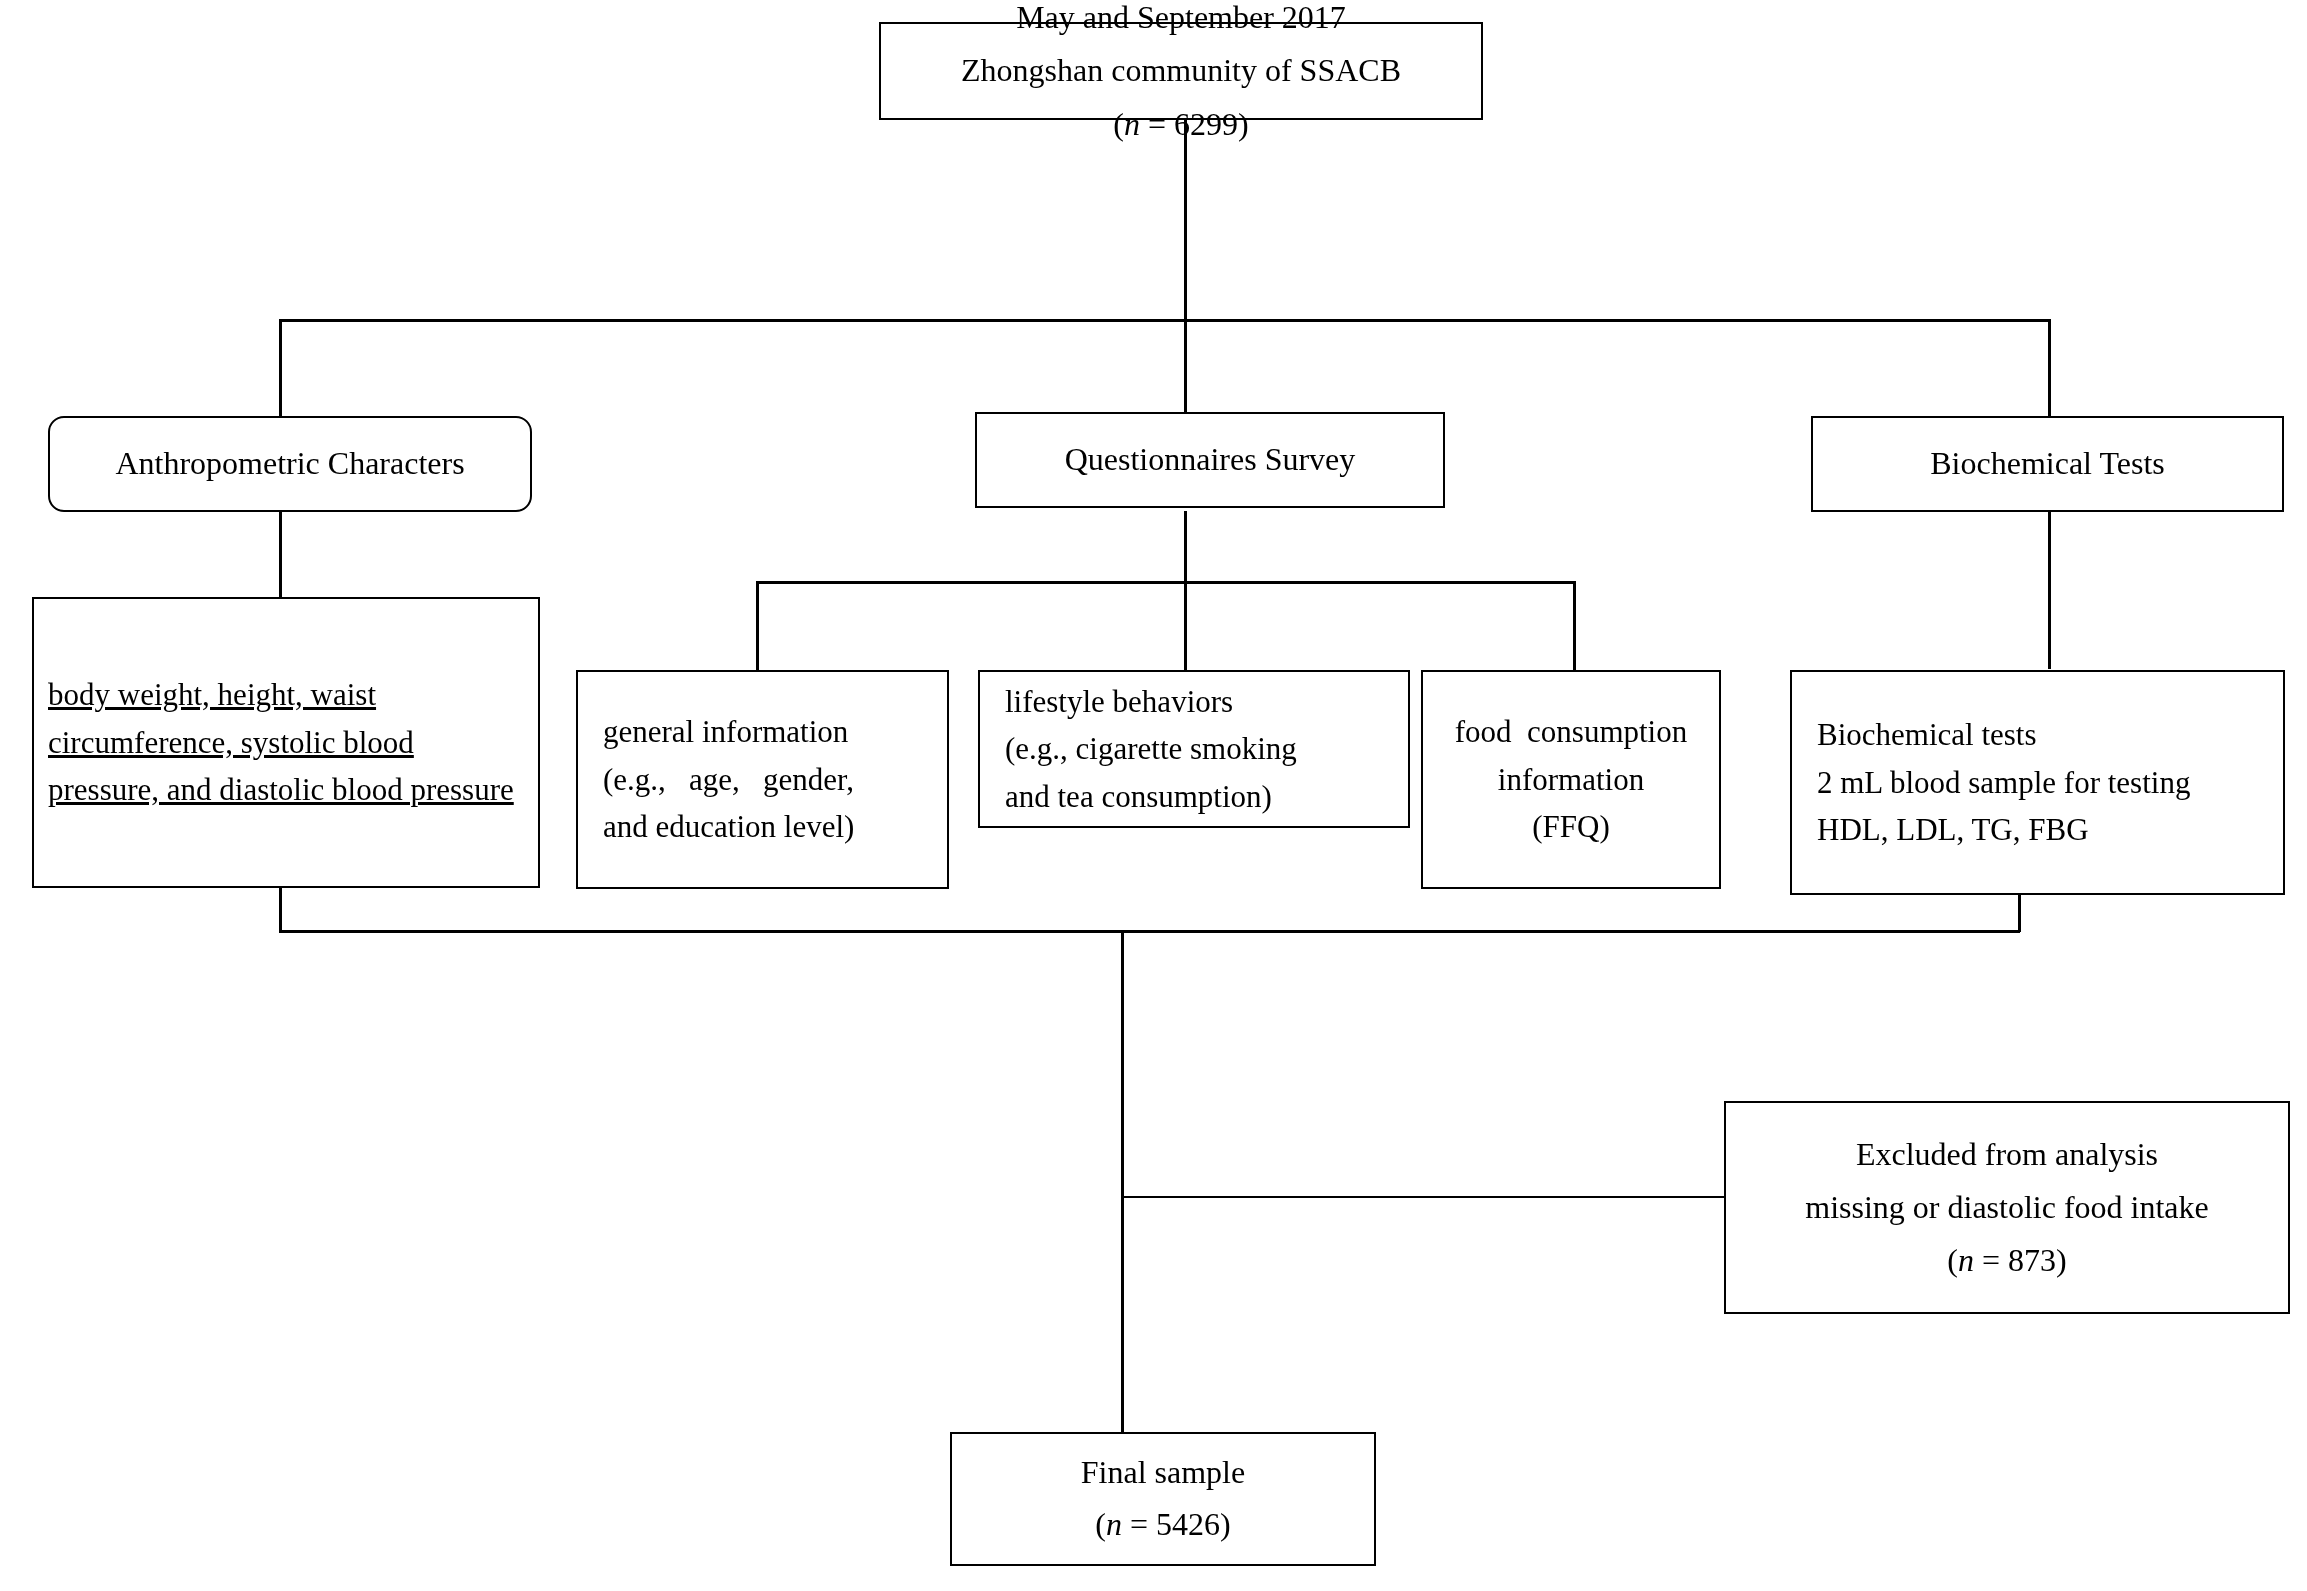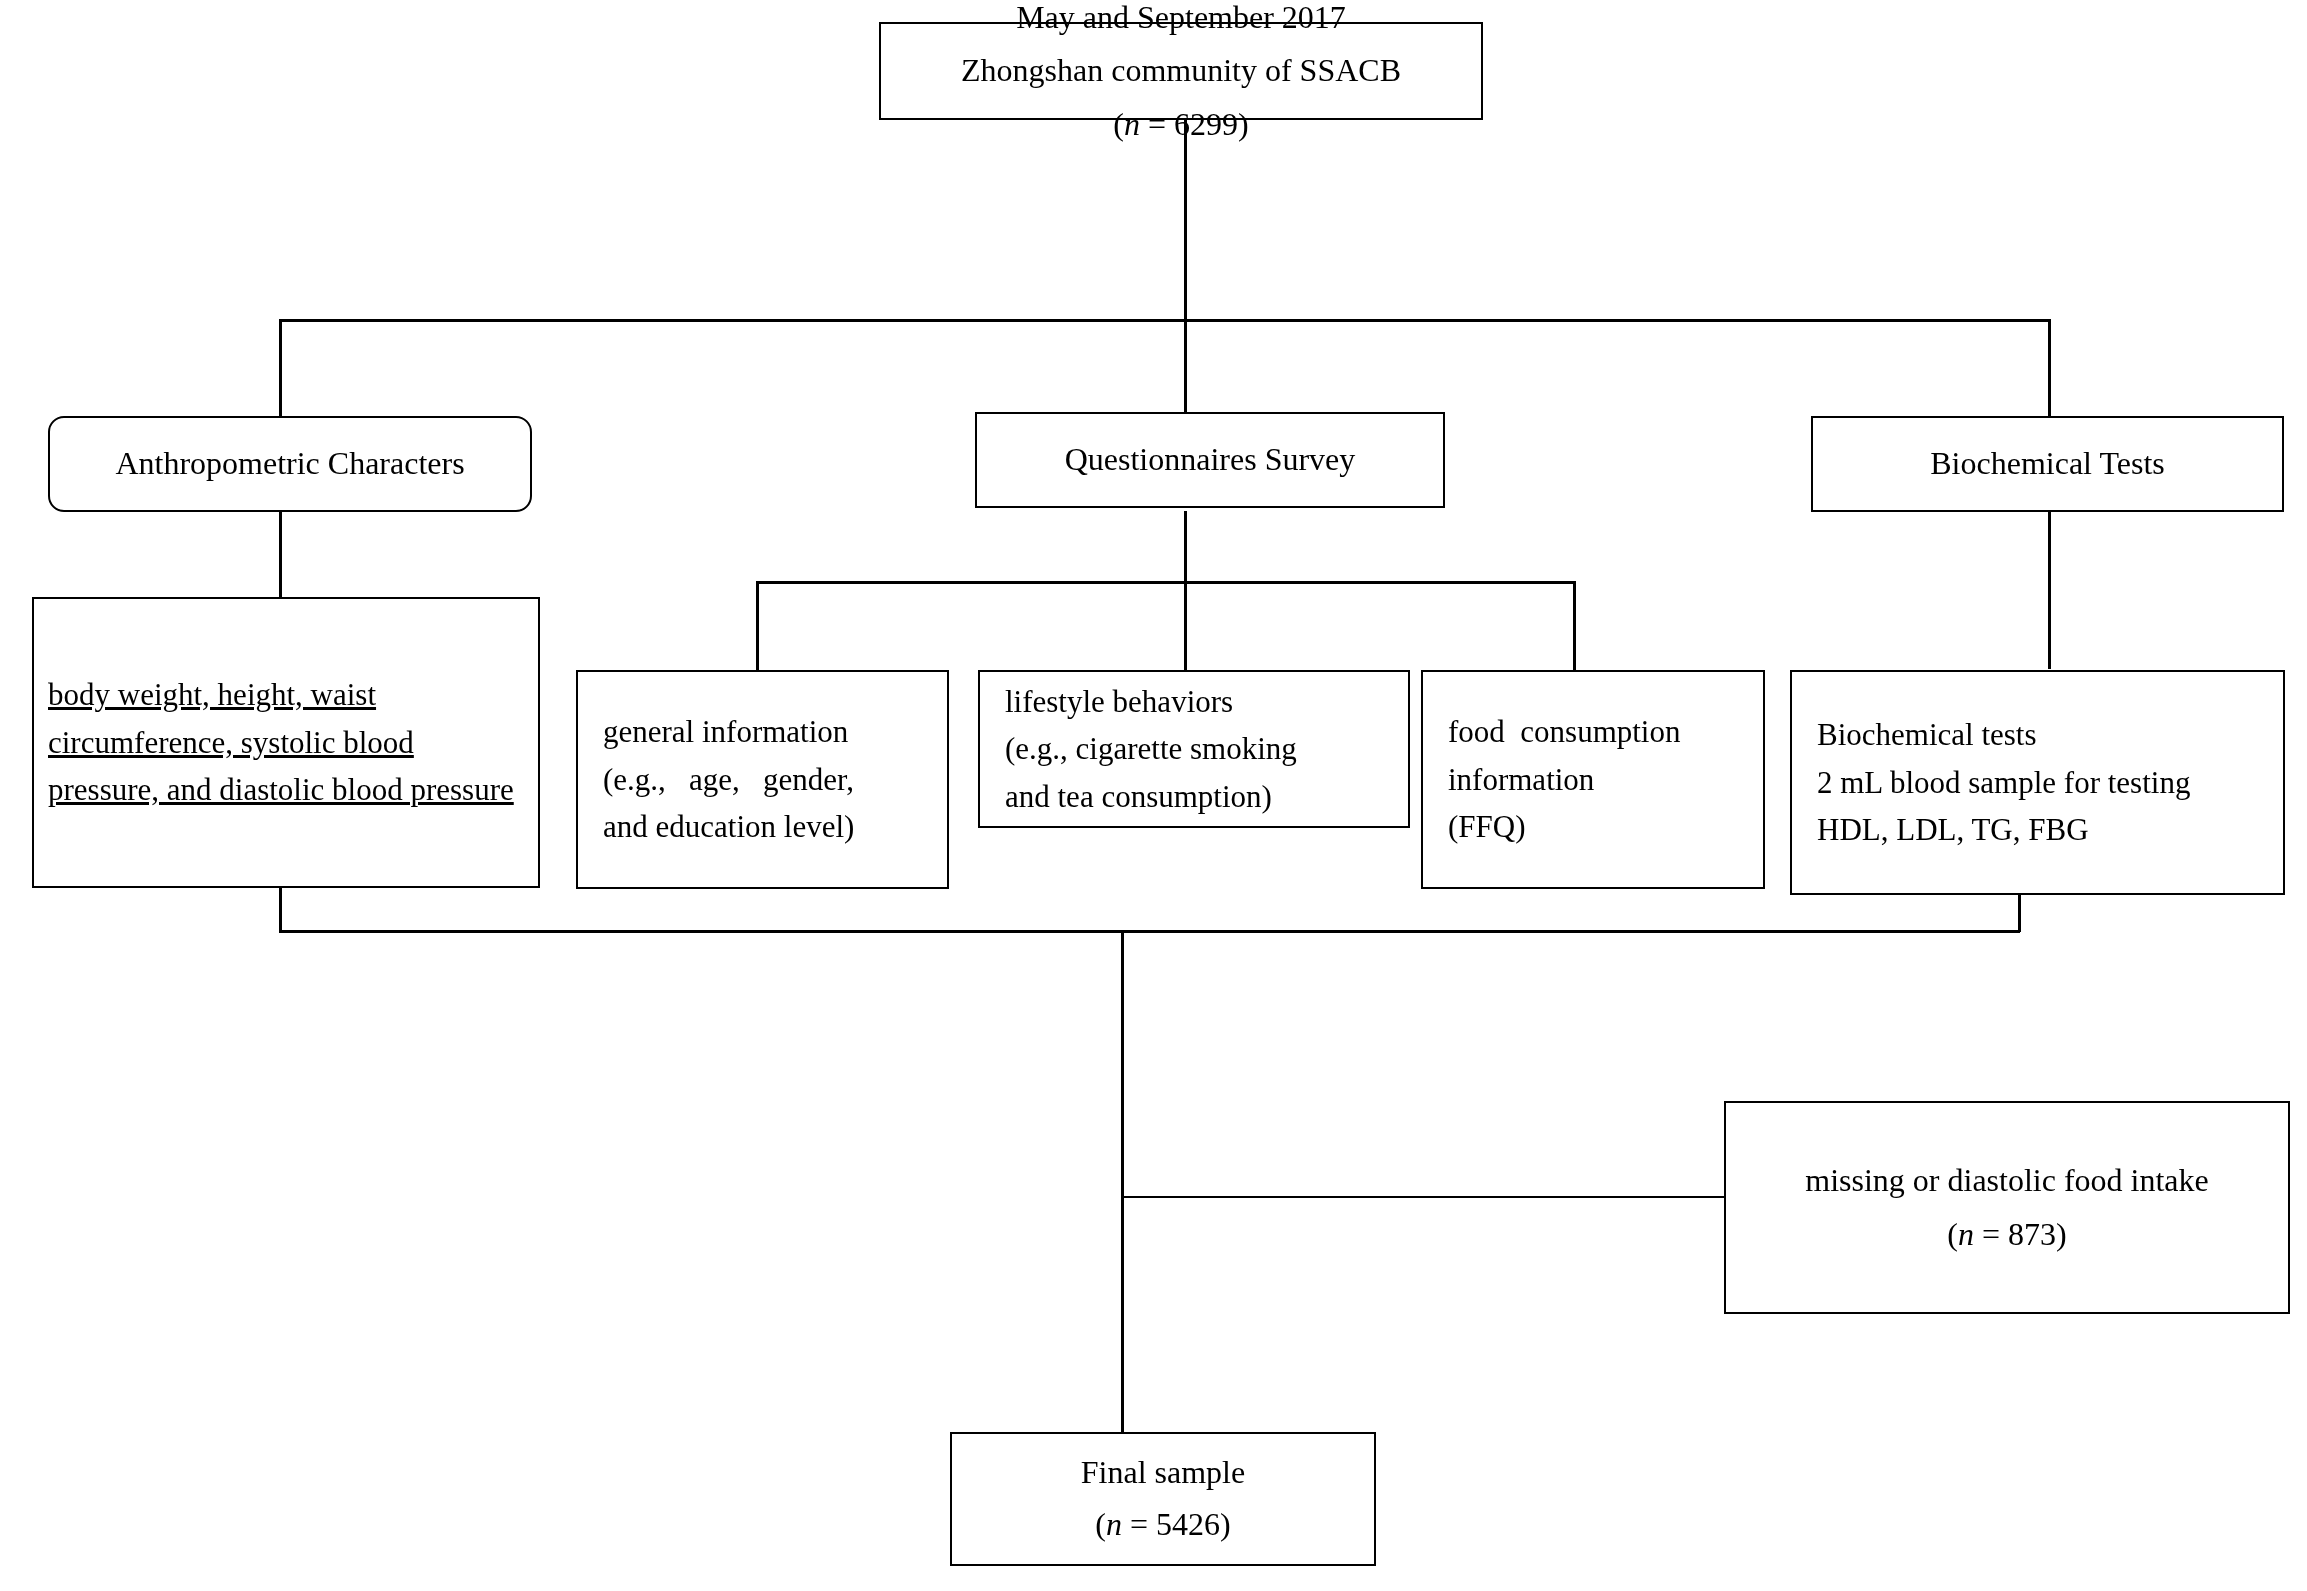--- a/index.html
+++ b/index.html
@@ -123,33 +123,34 @@
     <span class="line">(e.g.,   age,   gender,</span>
     <span class="line">and education level)</span>
   </div>
 
   <div class="node left-node t-body pad-lr-sm" style="left:966px; top:670px; width:432px; height:158px;margin-left:12px;">
     <span class="line">lifestyle behaviors</span>
     <span class="line">(e.g., cigarette smoking</span>
     <span class="line">and tea consumption)</span>
   </div>
 
-  <div class="node left-node t-body pad-lr-sm" style="left:1421px; top:670px; width:344px; height:219px;">
+  <div class="node left-node t-body pad-lr-sm" style="left:1421px; top:670px; width:300px; height:219px;align-items:center;">
     <span class="line">food  consumption</span>
     <span class="line">information</span>
     <span class="line">(FFQ)</span>
   </div>
 
   <div class="node left-node t-body pad-lr-sm" style="left:1790px; top:670px; width:495px; height:225px;">
     <span class="line">Biochemical tests</span>
     <span class="line">2 mL blood sample for testing</span>
     <span class="line">HDL, LDL, TG, FBG</span>
   </div>
 
   <div class="node center-node t-top pad-lr" style="left:1724px; top:1101px; width:566px; height:213px;">
+    <span class="line">Excluded from analysis</span>
     <span class="line">missing or diastolic food intake</span>
     <span class="line"><span>(</span><span class="ital">n</span><span> = 873)</span></span>
   </div>
 
   <div class="node center-node t-final pad-lr" style="left:950px; top:1432px; width:426px; height:134px;">
     <span class="line">Final sample</span>
     <span class="line"><span>(</span><span class="ital">n</span><span> = 5426)</span></span>
   </div>
 
 </div>

